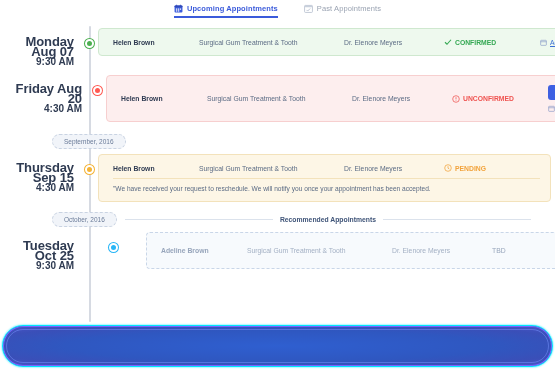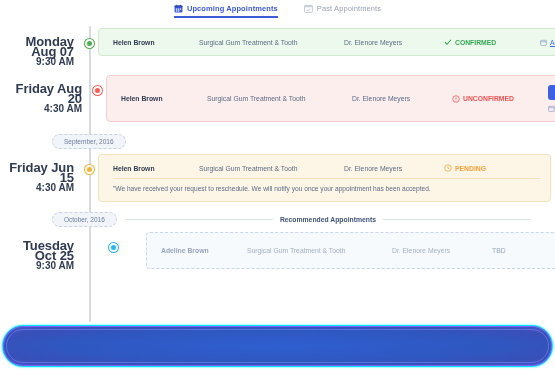--- a/index.html
+++ b/index.html
@@ -227,21 +227,21 @@
         </div>
       </div>
     </div>
 
     <div class="sep" style="margin-top:8px;">
       <span class="pill">September, 2016</span>
     </div>
 
     <div class="row" style="margin-top:2px;">
       <div class="when">
-        <div class="d">Friday Jun 15</div>
+        <div class="d">Thursday Sep 15</div>
         <div class="t">4:30 AM</div>
       </div>
       <div class="dotcol">
         <span class="dot yellow"></span>
       </div>
       <div class="card yellow">
         <div class="cardmain">
           <div class="c-patient">Helen Brown</div>
           <div class="c-proc">Surgical Gum Treatment &amp; Tooth</div>
           <div class="c-doc">Dr. Elenore Meyers</div>

